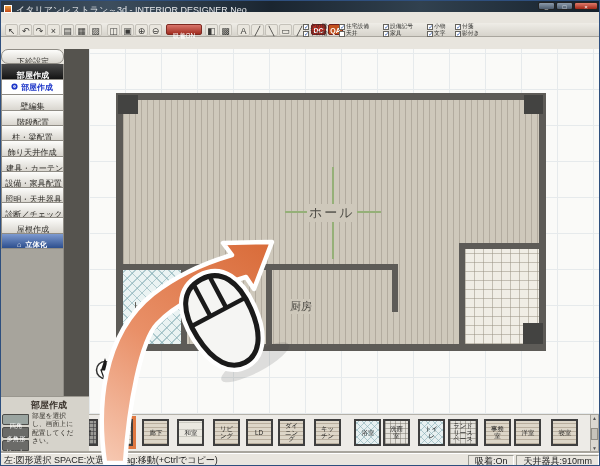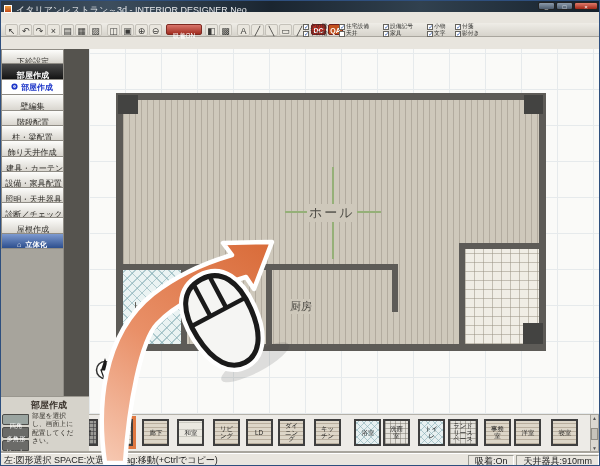--- a/index.html
+++ b/index.html
@@ -45,21 +45,21 @@
   .mainmenu-btn{width:55px;height:10px;flex:none;background:linear-gradient(#555,#111);border:1px solid #000;
     border-radius:2px;color:#fff;text-align:center;}
   .mainmenu-btn span{display:inline-block;font-size:8px;line-height:10px;transform:scale(.85);font-weight:bold;white-space:nowrap;}
   .ftab{width:26px;height:10px;flex:none;margin-left:5px;background:linear-gradient(#d8d5cd,#b8b5ad);
     border:1px solid #8f8c84;border-radius:2px;color:#3a3a38;text-align:center;font-size:8px;line-height:9px;}
   .ftab.active{background:linear-gradient(#6487bc,#35568c);color:#fff;font-weight:bold;border-color:#24406e;}
   
   .sidebar{position:absolute;left:0;top:48px;width:63px;height:200px;display:flex;flex-direction:column;}
   .sitem{height:15.4px;flex:none;background:linear-gradient(#fdfdfb,#d9d6cf);border:1px solid #8f8c85;border-top:none;
     color:#2e2c28;text-align:center;overflow:hidden;}
-  .sitem:first-child{border-top:1px solid #8f8c85;}
+  .sitem:first-child{border-top:1px solid #8f8c85;border-radius:7px;}
   .sitem span{display:inline-block;font-size:9px;line-height:14px;transform:scale(.9);white-space:nowrap;}
   .sitem.dark{background:linear-gradient(#4a4a4a,#141414);color:#fff;}
   .sitem.dark span{font-weight:bold;}
   .sitem.active{background:#fff;color:#1c35c8;display:flex;align-items:center;justify-content:center;}
   .sitem.active span{font-weight:bold;transform:scale(.88);}
   .adot{width:7px;height:7px;border:2px solid #1c35c8;border-radius:50%;margin-right:1px;flex:none;position:relative;}
   .adot::after{content:"";position:absolute;left:1px;top:1px;width:1px;height:1px;background:#1c35c8;border-radius:50%;}
   .sitem.cube{background:linear-gradient(#7d9ad0,#2d4f8e);color:#fff;}
   .sitem.cube span{font-weight:bold;}
   .side-fill{position:absolute;left:0;top:248px;width:63px;height:147px;background:#a7a49c;border-right:1px solid #8f8c85;}

